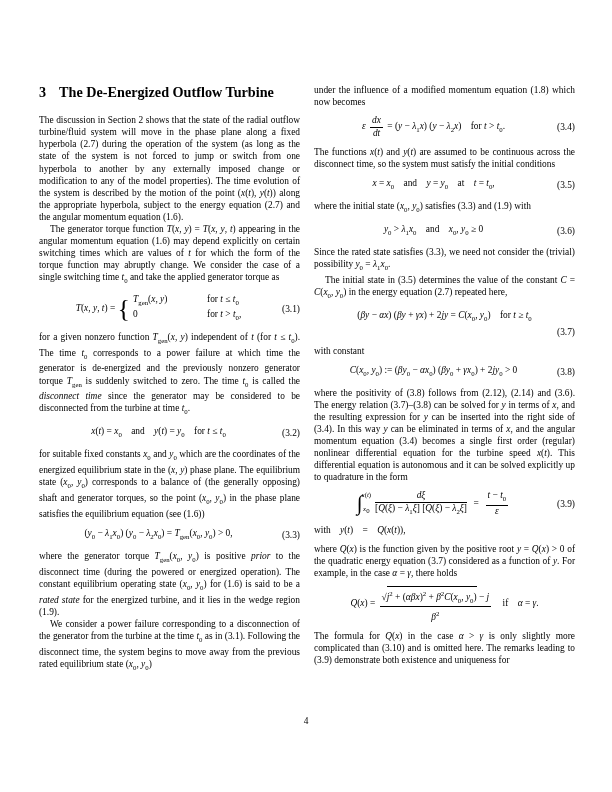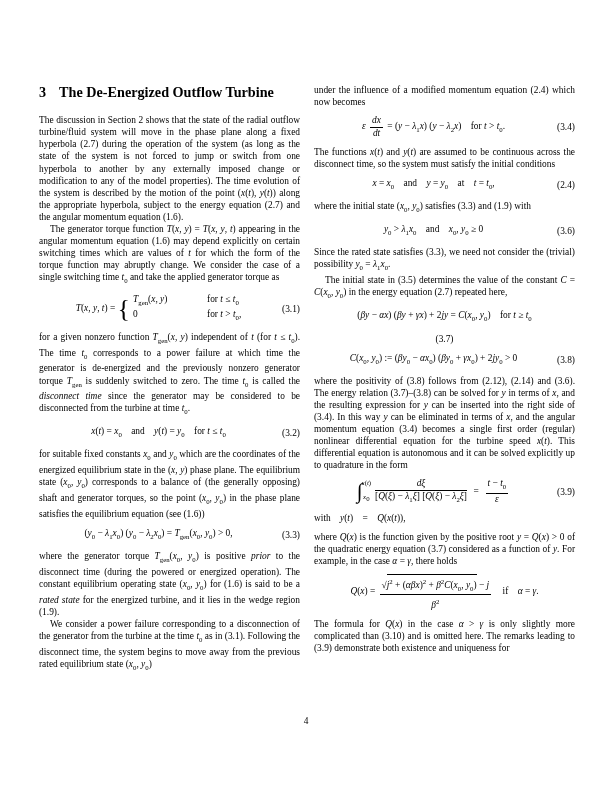--- a/index.html
+++ b/index.html
@@ -21,21 +21,21 @@
   }
   .para { margin:0; }
   .para.indent { text-indent:11px; }
 
   
   .eqrow { display:flex; align-items:center; margin:7px 0; }
   .eqrow .eqbody { flex:1; text-align:center; }
   .eqrow .eqnum  { white-space:nowrap; padding-left:4px;font-family:Liberation Serif, serif; }
   .eqblock { margin:7px 0; }
   .eqblock .eqbody { text-align:center; }
-  .eqblock .eqnum-below { text-align:center; margin-top:8px; }
+  .eqblock .eqnum-below { text-align:right; margin-top:1px; }
   .eqline2 { text-align:left; padding-right:38px; margin:3px 0 7px 0; }
 
   
   .frac { display:inline-flex; flex-direction:column; vertical-align:middle; text-align:center; margin:0 2px; line-height:11px; }
   .frac .num { border-bottom:0.8px solid #000; padding:0 2px 0.5px 2px; }
   .frac .den { padding-top:0.5px; }
   .lbrace { font-size:26px; font-weight:400; vertical-align:middle; line-height:0; margin-right:3px; }
   .cases { display:inline-flex; flex-direction:column; vertical-align:middle; text-align:left; row-gap:1px; }
   .crow { display:flex; line-height:11.5px; }
   .cc { width:74px; text-align:left; }
@@ -91,52 +91,53 @@
     <div class="eqrow">
       <span class="eqbody">(<i>y</i><sub>0</sub> − <i>λ</i><sub>1</sub><i>x</i><sub>0</sub>) (<i>y</i><sub>0</sub> − <i>λ</i><sub>2</sub><i>x</i><sub>0</sub>) = <i>T</i><sub>gen</sub>(<i>x</i><sub>0</sub>, <i>y</i><sub>0</sub>) &gt; 0,</span>
       <span class="eqnum">(3.3)</span>
     </div>
 
     <p class="para">where the generator torque <i>T</i><sub>gen</sub>(<i>x</i><sub>0</sub>, <i>y</i><sub>0</sub>) is positive <i>prior</i> to the disconnect time (during the powered or energized operation). The constant equilibrium operating state (<i>x</i><sub>0</sub>, <i>y</i><sub>0</sub>) for (1.6) is said to be a <i>rated state</i> for the energized turbine, and it lies in the wedge region (1.9).</p>
     <p class="para indent">We consider a power failure corresponding to a disconnection of the generator from the turbine at the time <i>t</i><sub>0</sub> as in (3.1). Following the disconnect time, the system begins to move away from the previous rated equilibrium state (<i>x</i><sub>0</sub>, <i>y</i><sub>0</sub>)</p>
   </div>
 
   <div class="col col-right">
-    <p class="para">under the influence of a modified momentum equation (2.4) which now becomes</p>
+    <p class="para">under the influence of a modified momentum equation (1.8) which now becomes</p>
 
     <div class="eqrow">
       <span class="eqbody"><i>ε</i> <span class="frac">
             <span class="num"><i>dx</i></span>
             <span class="den"><i>dt</i></span>
           </span> = (<i>y</i> − <i>λ</i><sub>1</sub><i>x</i>) (<i>y</i> − <i>λ</i><sub>2</sub><i>x</i>) for <i>t</i> &gt; <i>t</i><sub>0</sub>.</span>
       <span class="eqnum">(3.4)</span>
     </div>
 
     <p class="para">The functions <i>x</i>(<i>t</i>) and <i>y</i>(<i>t</i>) are assumed to be continuous across the disconnect time, so the system must satisfy the initial conditions</p>
 
     <div class="eqrow">
       <span class="eqbody"><i>x</i> = <i>x</i><sub>0</sub> and <i>y</i> = <i>y</i><sub>0</sub> at <i>t</i> = <i>t</i><sub>0</sub>,</span>
-      <span class="eqnum">(2.4)</span>
+      <span class="eqnum">(3.5)</span>
     </div>
 
     <p class="para">where the initial state (<i>x</i><sub>0</sub>, <i>y</i><sub>0</sub>) satisfies (3.3) and (1.9) with</p>
 
     <div class="eqrow">
       <span class="eqbody"><i>y</i><sub>0</sub> &gt; <i>λ</i><sub>1</sub><i>x</i><sub>0</sub> and <i>x</i><sub>0</sub>, <i>y</i><sub>0</sub> ≥ 0</span>
       <span class="eqnum">(3.6)</span>
     </div>
 
     <p class="para">Since the rated state satisfies (3.3), we need not consider the (trivial) possibility <i>y</i><sub>0</sub> = <i>λ</i><sub>1</sub><i>x</i><sub>0</sub>.</p>
     <p class="para indent">The initial state in (3.5) determines the value of the constant <i>C</i> = <i>C</i>(<i>x</i><sub>0</sub>, <i>y</i><sub>0</sub>) in the energy equation (2.7) repeated here,</p>
 
     <div class="eqblock">
       <div class="eqbody">(<i>βy</i> − <i>αx</i>) (<i>βy</i> + <i>γx</i>) + 2<i>jy</i> = <i>C</i>(<i>x</i><sub>0</sub>, <i>y</i><sub>0</sub>) for <i>t</i> ≥ <i>t</i><sub>0</sub></div>
       <div class="eqnum-below">(3.7)</div>
     </div>
 
+    <p class="para">with constant</p>
 
     <div class="eqrow">
       <span class="eqbody"><i>C</i>(<i>x</i><sub>0</sub>, <i>y</i><sub>0</sub>) := (<i>βy</i><sub>0</sub> − <i>αx</i><sub>0</sub>) (<i>βy</i><sub>0</sub> + <i>γx</i><sub>0</sub>) + 2<i>jy</i><sub>0</sub> &gt; 0</span>
       <span class="eqnum">(3.8)</span>
     </div>
 
     <p class="para">where the positivity of (3.8) follows from (2.12), (2.14) and (3.6). The energy relation (3.7)–(3.8) can be solved for <i>y</i> in terms of <i>x</i>, and the resulting expression for <i>y</i> can be inserted into the right side of (3.4). In this way <i>y</i> can be eliminated in terms of <i>x</i>, and the angular momentum equation (3.4) becomes a single first order (regular) nonlinear differential equation for the turbine speed <i>x</i>(<i>t</i>). This differential equation is autonomous and it can be solved explicitly up to quadrature in the form</p>
 
     <div class="eqrow">
       <span class="eqbody"><span class="bigop">∫</span><span class="lims">

